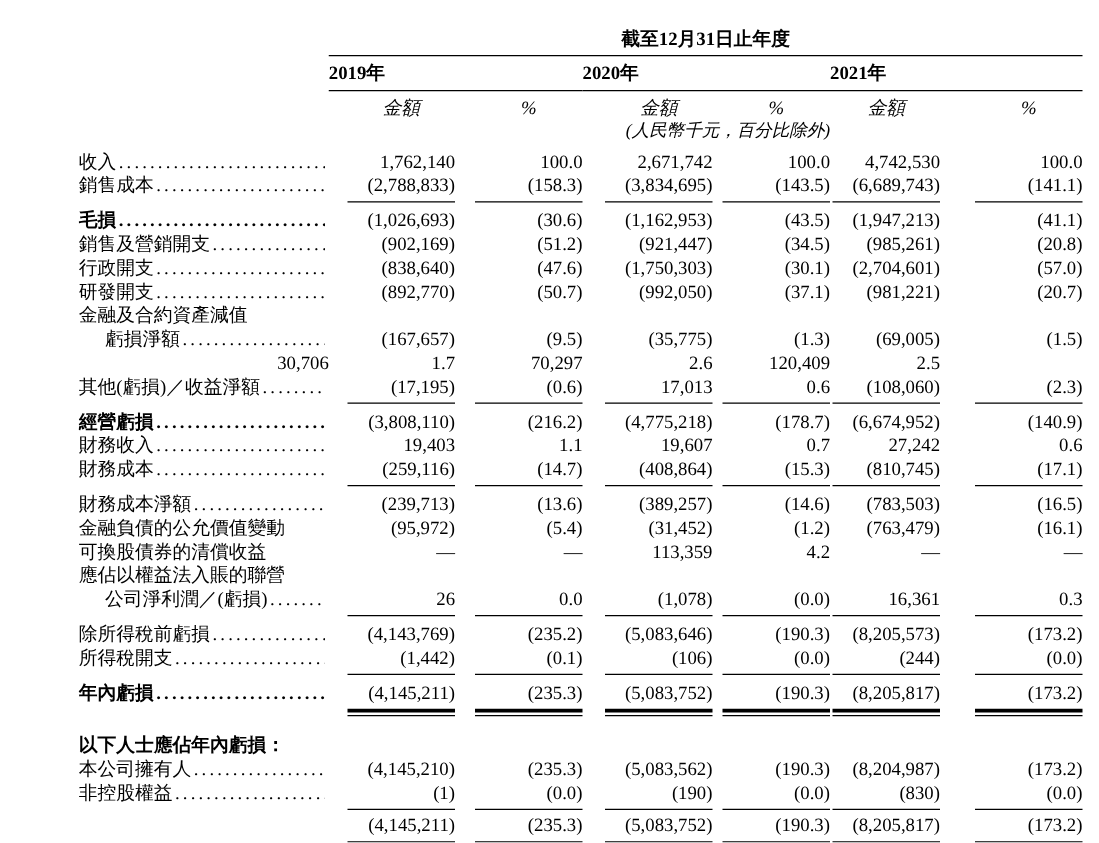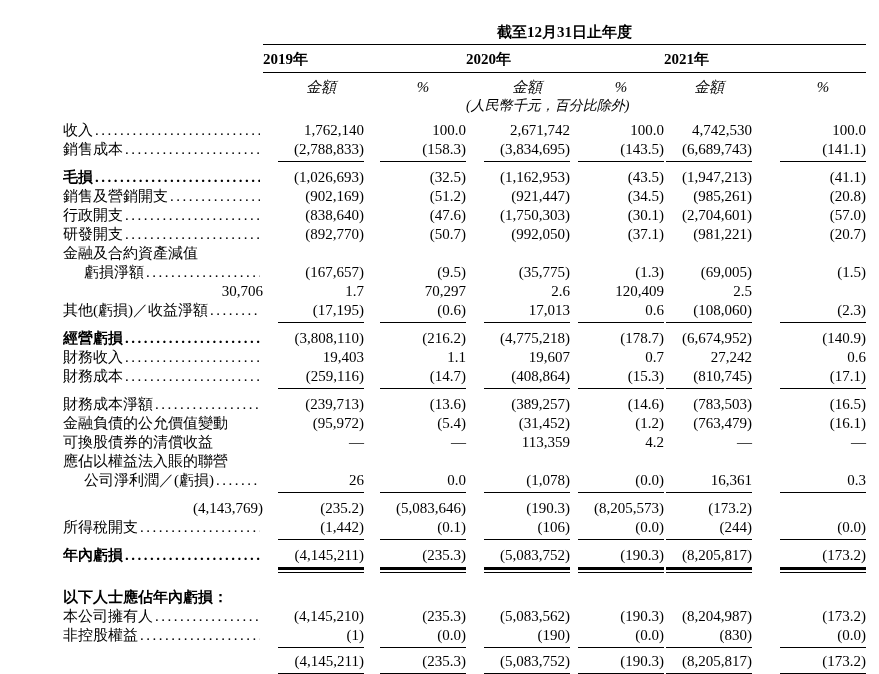--- a/index.html
+++ b/index.html
@@ -23,21 +23,21 @@
   .hdr-title .c{grid-column:2/8;text-align:center;font-weight:bold;}
   .toprule{margin-top:2px;}
   .toprule .c{grid-column:2/8;border-top:1.5px solid #000;height:0;}
   .years{margin-top:4px;height:21px;line-height:21px;font-weight:bold;text-align:left;}
   .y0{grid-column:2/4;} .y1{grid-column:4/6;} .y2{grid-column:6/8;}
   .yrules{margin-top:2px;}
   .yrules .c{border-top:1.5px solid #000;height:0;}
   .subs{margin-top:5px;height:19px;line-height:19px;}
   .subs .num .ctr{display:inline-block;width:86px;text-align:center;font-style:italic;}
   .noter{height:17px;line-height:17px;}
-  .noter .c{grid-column:4/6;text-align:left;font-style:italic;font-size:14px;white-space:nowrap;}
+  .noter .c{grid-column:4/6;text-align:right;font-style:italic;font-size:14px;white-space:nowrap;}
   .datastart{margin-top:7px;}
   
   .rrow{margin-top:2px;}
   .rrow .seg{display:flex;justify-content:flex-end;}
   .rrow .ln{display:block;width:86px;border-top:1px solid #000;height:0;}
   .rrow .ln.dbl{height:6px;border-top:3px solid #000;border-bottom:1px solid #000;box-sizing:border-box;}
 </style>
 </head>
 <body>
 
@@ -117,21 +117,21 @@
         <span class="seg">
           <span class="ln"></span>
         </span>
     </div>
     <div class="row r bld gt">
       <div class="lbl">
           <span class="t">毛損</span>
           <span class="leader"></span>
         </div>
       <div class="num">(1,026,693)</div>
-      <div class="num">(32.5)</div>
+      <div class="num">(30.6)</div>
       <div class="num">(1,162,953)</div>
       <div class="num">(43.5)</div>
       <div class="num">(1,947,213)</div>
       <div class="num">(41.1)</div>
     </div>
     <div class="row r">
       <div class="lbl">
           <span class="t">銷售及營銷開支</span>
           <span class="leader"></span>
         </div>
@@ -347,20 +347,24 @@
           <span class="ln"></span>
         </span>
         <span class="seg">
           <span class="ln"></span>
         </span>
         <span class="seg">
           <span class="ln"></span>
         </span>
     </div>
     <div class="row r gt">
+      <div class="lbl">
+          <span class="t">除所得稅前虧損</span>
+          <span class="leader"></span>
+        </div>
       <div class="num">(4,143,769)</div>
       <div class="num">(235.2)</div>
       <div class="num">(5,083,646)</div>
       <div class="num">(190.3)</div>
       <div class="num">(8,205,573)</div>
       <div class="num">(173.2)</div>
     </div>
     <div class="row r">
       <div class="lbl">
           <span class="t">所得稅開支</span>

